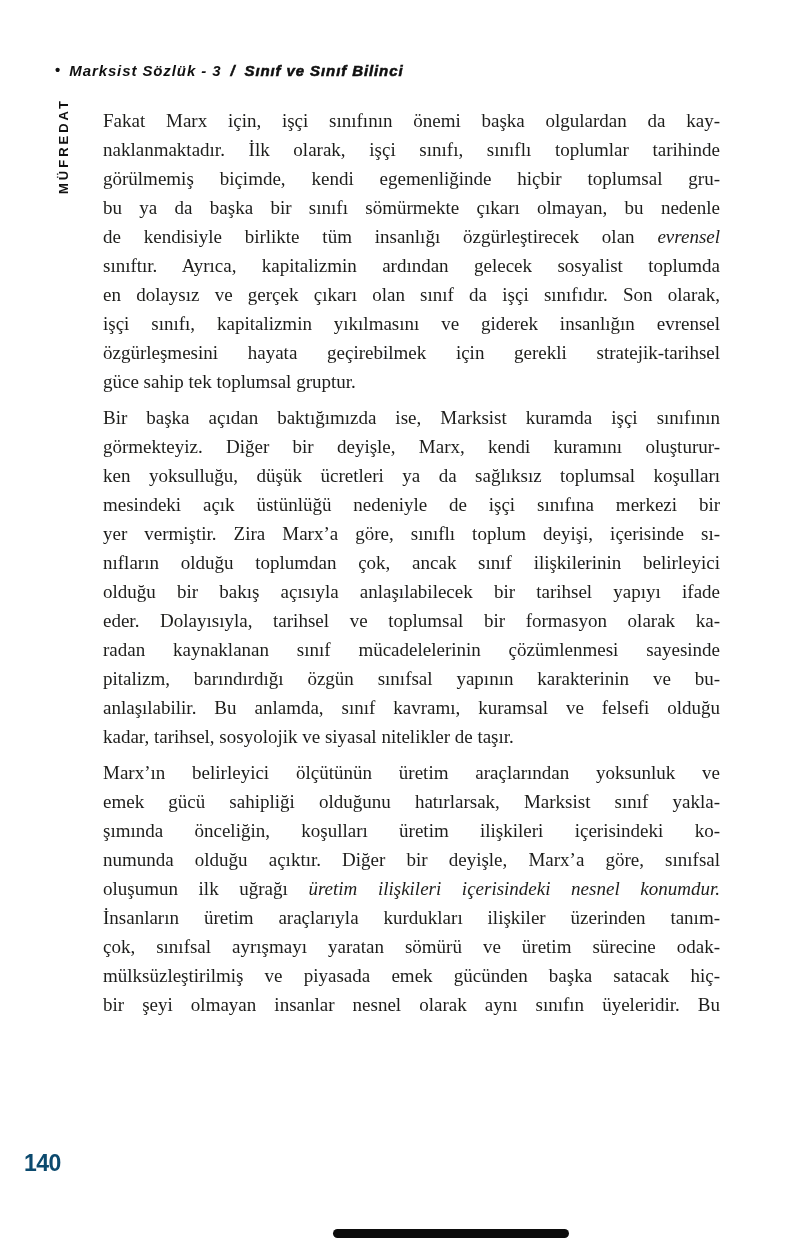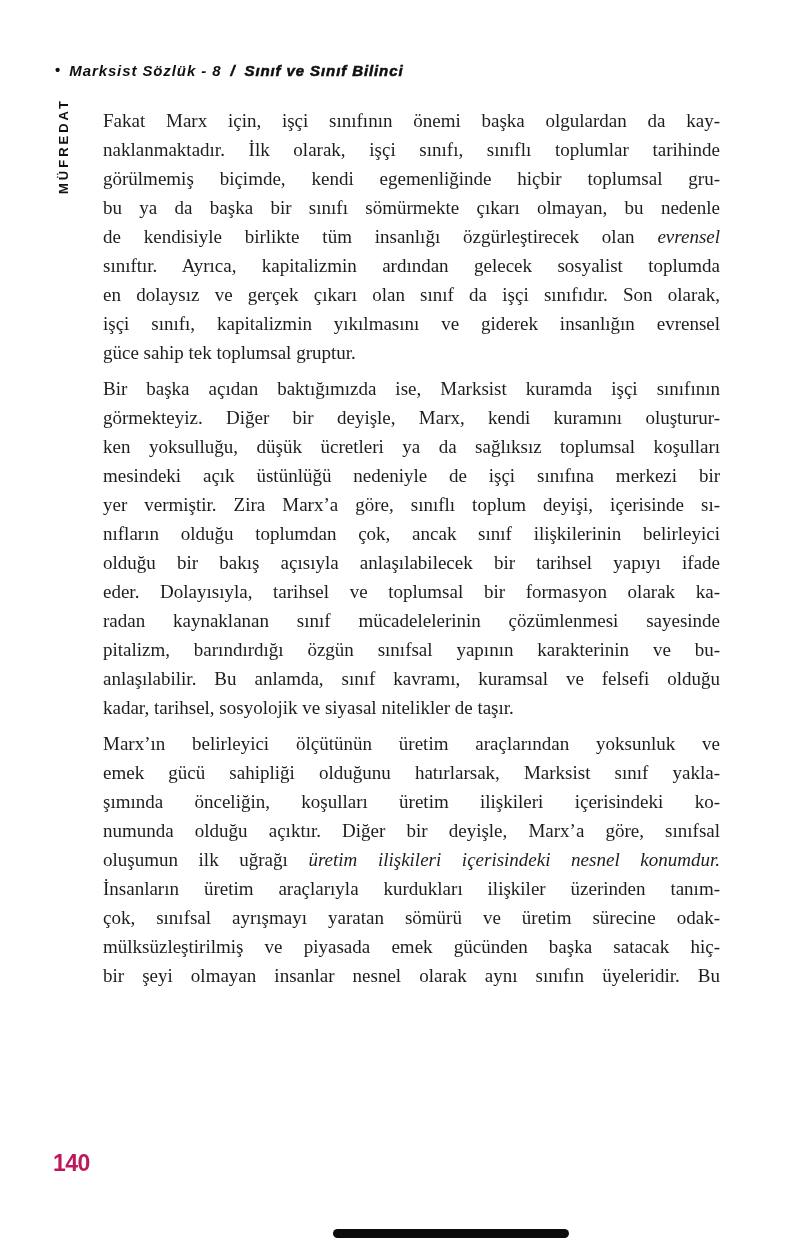--- a/index.html
+++ b/index.html
@@ -66,63 +66,64 @@
     height: 29px;
     text-align: justify;
     text-align-last: justify;
     overflow: visible;
   }
   .line.end { text-align-last: left; }
   .line em { font-style: italic; }
   
   .page-number {
     position: absolute;
-    left: 53px;
+    left: 24px;
     top: 1150px;
     font-family: "Liberation Sans", sans-serif;
     font-weight: bold;
     font-size: 23px;
     letter-spacing: -0.5px;
-    color: #be185d;
+    color: #0c4a6e;
   }
   
   .home-indicator {
     position: absolute;
     left: 333px;
     top: 1229px;
     width: 236px;
     height: 9px;
     border-radius: 5px;
     background: #0c0c0c;
   }
 </style>
 </head>
 <body>
 
 <div class="page">
 
   <div class="header">
     <span class="bullet">•</span>
-    <span class="series">Marksist Sözlük - 8</span>
+    <span class="series">Marksist Sözlük - 3</span>
     <span class="separator">/</span>
     <span class="chapter">Sınıf ve Sınıf Bilinci</span>
   </div>
 
   <div class="margin-label">MÜFREDAT</div>
 
   <div class="body-text">
       <div class="para">
         <div class="line"><span>Fakat Marx için, işçi sınıfının önemi başka olgulardan da kay-</span></div>
         <div class="line"><span>naklanmaktadır. İlk olarak, işçi sınıfı, sınıflı toplumlar tarihinde</span></div>
         <div class="line"><span>görülmemiş biçimde, kendi egemenliğinde hiçbir toplumsal gru-</span></div>
         <div class="line"><span>bu ya da başka bir sınıfı sömürmekte çıkarı olmayan, bu nedenle</span></div>
         <div class="line"><span>de kendisiyle birlikte tüm insanlığı özgürleştirecek olan </span><em>evrensel</em></div>
         <div class="line"><span>sınıftır. Ayrıca, kapitalizmin ardından gelecek sosyalist toplumda</span></div>
         <div class="line"><span>en dolaysız ve gerçek çıkarı olan sınıf da işçi sınıfıdır. Son olarak,</span></div>
         <div class="line"><span>işçi sınıfı, kapitalizmin yıkılmasını ve giderek insanlığın evrensel</span></div>
+        <div class="line"><span>özgürleşmesini hayata geçirebilmek için gerekli stratejik-tarihsel</span></div>
         <div class="line end"><span>güce sahip tek toplumsal gruptur.</span></div>
       </div>
       <div class="para">
         <div class="line"><span>Bir başka açıdan baktığımızda ise, Marksist kuramda işçi sınıfının</span></div>
         <div class="line"><span>görmekteyiz. Diğer bir deyişle, Marx, kendi kuramını oluşturur-</span></div>
         <div class="line"><span>ken yoksulluğu, düşük ücretleri ya da sağlıksız toplumsal koşulları</span></div>
         <div class="line"><span>mesindeki açık üstünlüğü nedeniyle de işçi sınıfına merkezi bir</span></div>
         <div class="line"><span>yer vermiştir. Zira Marx’a göre, sınıflı toplum deyişi, içerisinde sı-</span></div>
         <div class="line"><span>nıfların olduğu toplumdan çok, ancak sınıf ilişkilerinin belirleyici</span></div>
         <div class="line"><span>olduğu bir bakış açısıyla anlaşılabilecek bir tarihsel yapıyı ifade</span></div>

